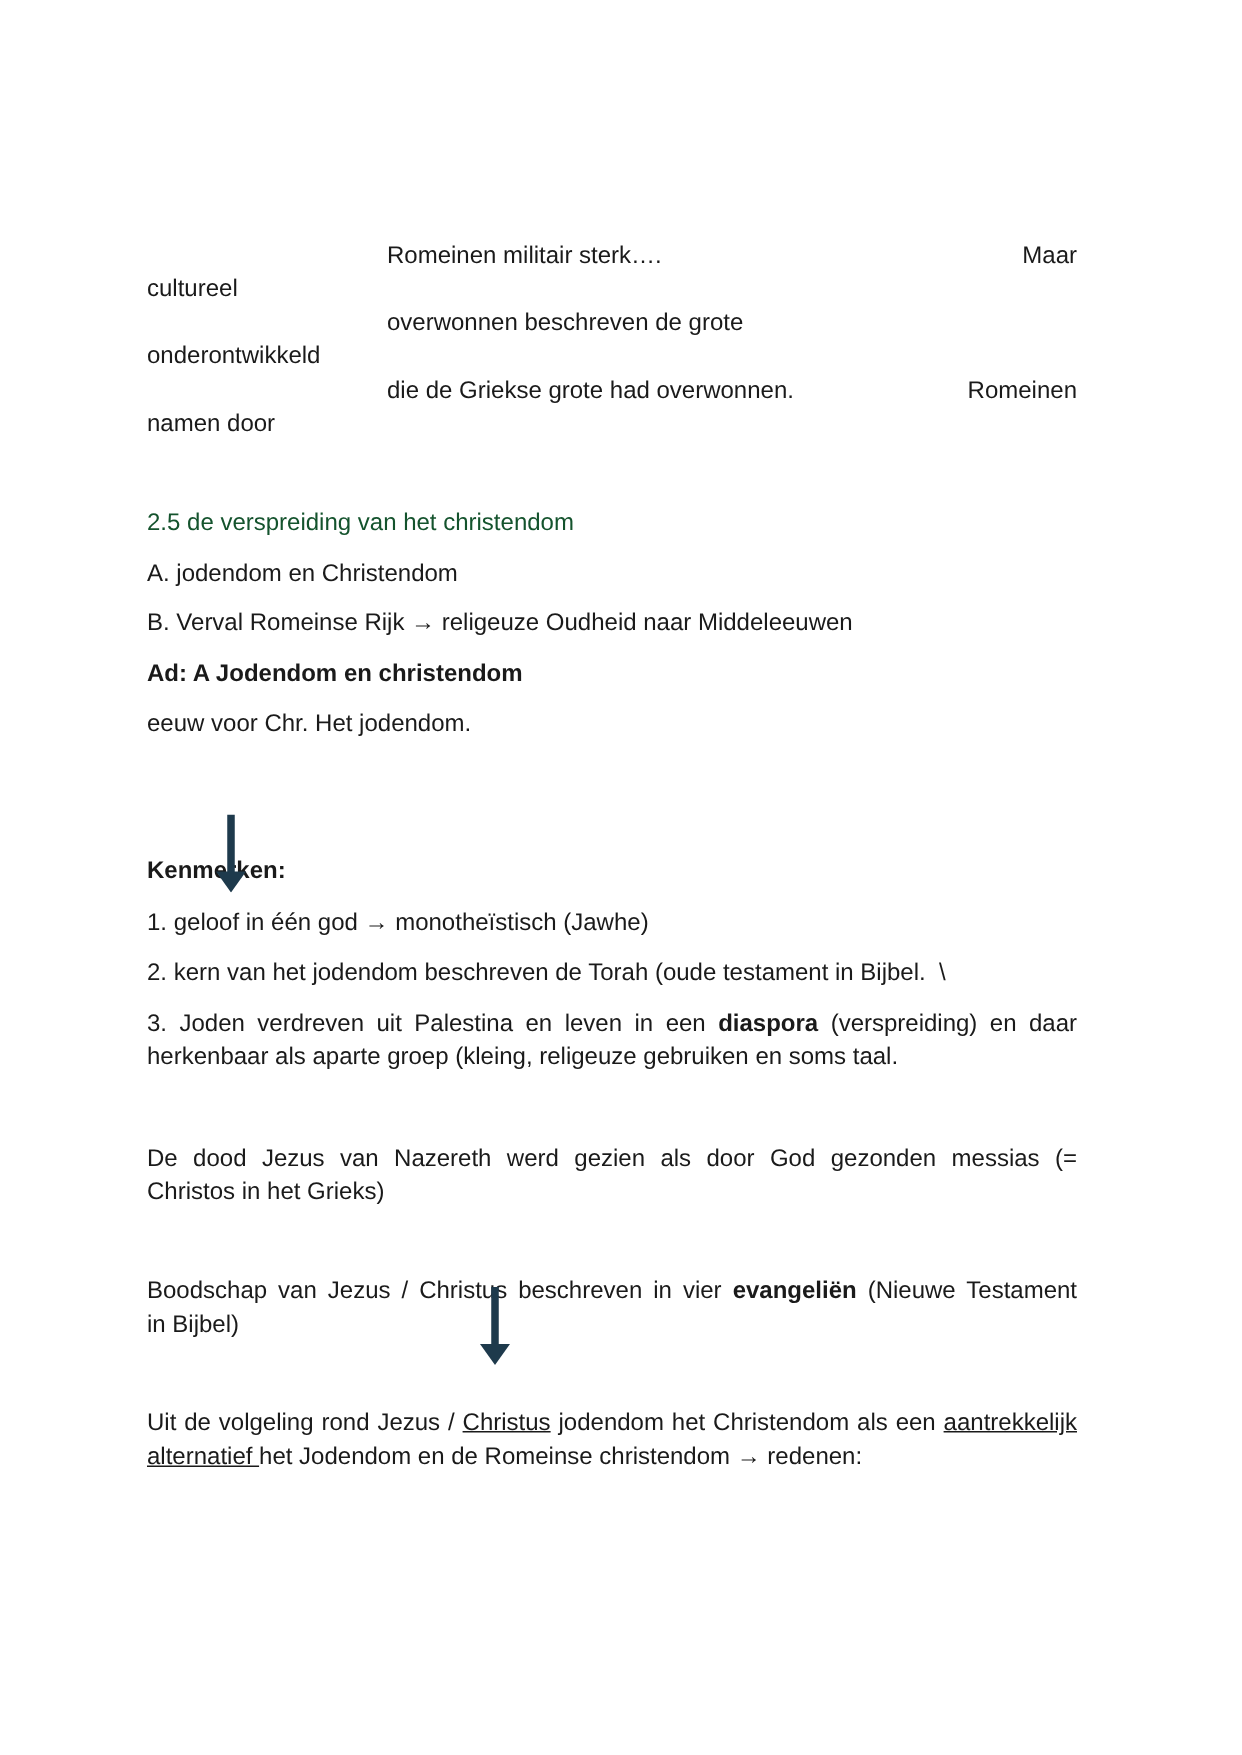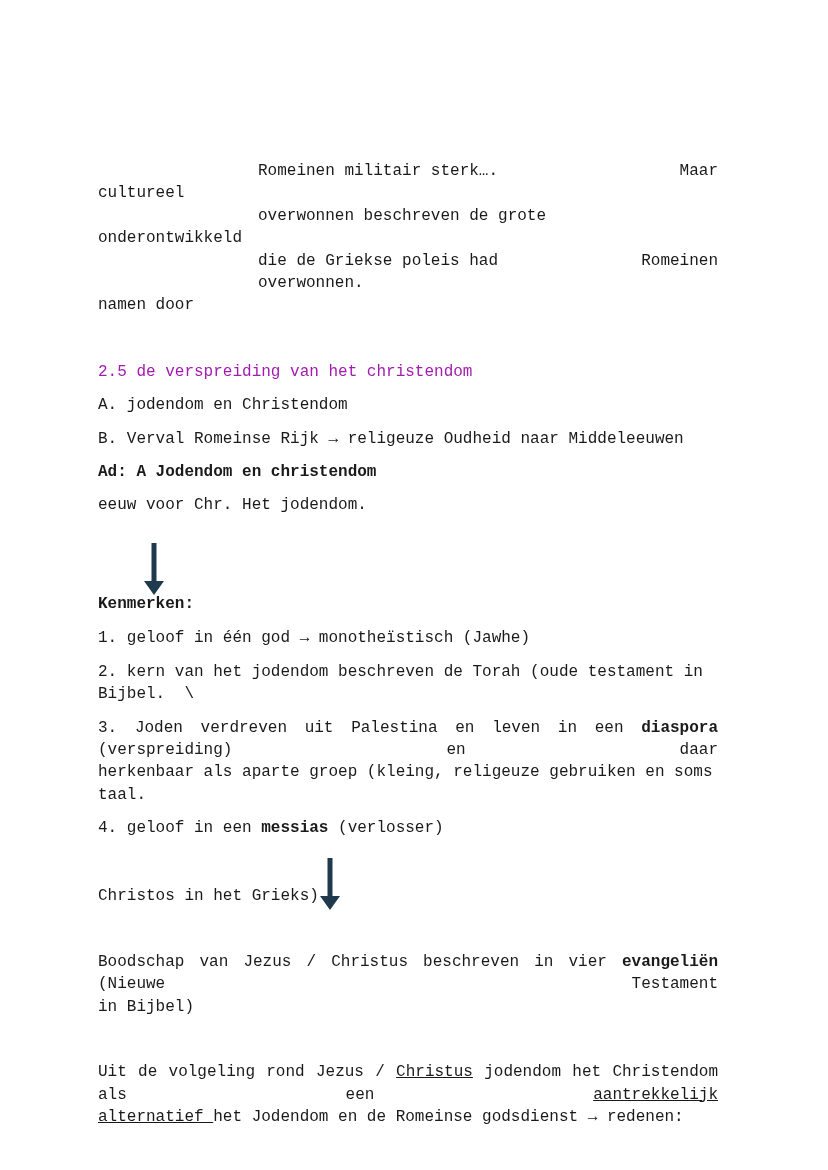--- a/index.html
+++ b/index.html
@@ -2,38 +2,38 @@
 <html><head>
 <meta charset="utf-8">
 <style>
   html, body { margin: 0; padding: 0; background: #ffffff; }
   .page {
     position: relative;
     width: 768px;
     height: 1170px;
     background: #ffffff;
     overflow: hidden;
-    font-family: Liberation Mono, monospace;
+    font-family: Liberation Sans, sans-serif;
   }
   .content {
     position: absolute;
     left: 98px;
     top: 0;
     width: 620px;
     padding-top: 160px;
     color: #1a1a1a;
     font-size: 16px;
     line-height: 22.4px;
   }
   .line { min-height: 22.4px; }
   .flexline { display: flex; }
   .indent { margin-left: 160px; }
   .right { margin-left: auto; padding-left: 43px; }
   .jline { text-align: justify; text-align-last: justify; }
-  .heading-red { color: #a21caf; margin-top: 44px; }
+  .heading-red { color: #14532d; margin-top: 44px; }
   .mt-sm  { margin-top: 11px; }
   .mt-sm2 { margin-top: 12px; }
   .mt-md  { margin-top: 43px; }
   .mt-md2 { margin-top: 44px; }
   .mt-md3 { margin-top: 45px; }
   .mt-lg  { margin-top: 76px; }
   .bold { font-weight: bold; }
   .u { text-decoration: underline; }
   sup.ord { font-size: 10px; vertical-align: super; line-height: 0; }
   .arrow-shape { position: absolute; width: 20px; height: 52px; }
@@ -49,21 +49,21 @@
 
     <div>
       <div class="line flexline">
           <span class="indent">Romeinen militair sterk….</span>
           <span class="right">Maar</span>
         </div>
       <div class="line">cultureel</div>
       <div class="line"><span class="indent">overwonnen beschreven de grote</span></div>
       <div class="line">onderontwikkeld</div>
       <div class="line flexline">
-          <span class="indent">die de Griekse poleis had overwonnen.</span>
+          <span class="indent">die de Griekse grote had overwonnen.</span>
           <span class="right">Romeinen</span>
         </div>
       <div class="line">namen door</div>
     </div>
 
     <div class="line heading-red">2.5 de verspreiding van het christendom</div>
 
     <div class="line mt-sm">A. jodendom en Christendom</div>
     <div class="line mt-sm">B. Verval Romeinse Rijk → religeuze Oudheid naar Middeleeuwen</div>
 
@@ -74,34 +74,34 @@
     </div>
 
     <div class="line mt-lg bold">Kenmerken:</div>
 
     <div class="line mt-sm2">1. geloof in één god → monotheïstisch (Jawhe)</div>
     <div class="line mt-sm">2. kern van het jodendom beschreven de Torah (oude testament in Bijbel. &nbsp;\</div>
     <div class="mt-sm">
       <div class="line jline"><span>3. Joden verdreven uit Palestina en leven in een </span><b>diaspora</b><span> (verspreiding) en daar</span></div>
       <div class="line">herkenbaar als aparte groep (kleing, religeuze gebruiken en soms taal.</div>
     </div>
-    <div class="line mt-sm"><span>4. geloof in een </span><b>messias</b><span> (verlosser)</span></div>
 
     <div class="mt-md3">
+      <div class="line jline">De dood Jezus van Nazereth werd gezien als door God gezonden messias (=</div>
       <div class="line">Christos in het Grieks)</div>
     </div>
 
     <div class="mt-md2">
       <div class="line jline"><span>Boodschap van Jezus / Christus beschreven in vier </span><b>evangeliën</b><span> (Nieuwe Testament</span></div>
       <div class="line">in Bijbel)</div>
     </div>
 
     <div class="mt-md">
       <div class="line jline"><span>Uit de volgeling rond Jezus / </span><span class="u">Christus</span><span> jodendom het Christendom als een </span><span class="u">aantrekkelijk</span></div>
-      <div class="line"><span class="u">alternatief </span><span>het Jodendom en de Romeinse godsdienst → redenen:</span></div>
+      <div class="line"><span class="u">alternatief </span><span>het Jodendom en de Romeinse christendom → redenen:</span></div>
     </div>
 
   </div>
 
   <svg class="arrow-shape arrow-1" viewBox="0 0 20 52" xmlns="http://www.w3.org/2000/svg">
     <rect x="7.5" y="0" width="5" height="39" fill="#1e3a4c"></rect>
     <polygon points="0,38 20,38 10,52" fill="#1e3a4c"></polygon>
   </svg>
   <svg class="arrow-shape arrow-2" viewBox="0 0 20 52" xmlns="http://www.w3.org/2000/svg">
     <rect x="7.5" y="0" width="5" height="39" fill="#1e3a4c"></rect>

